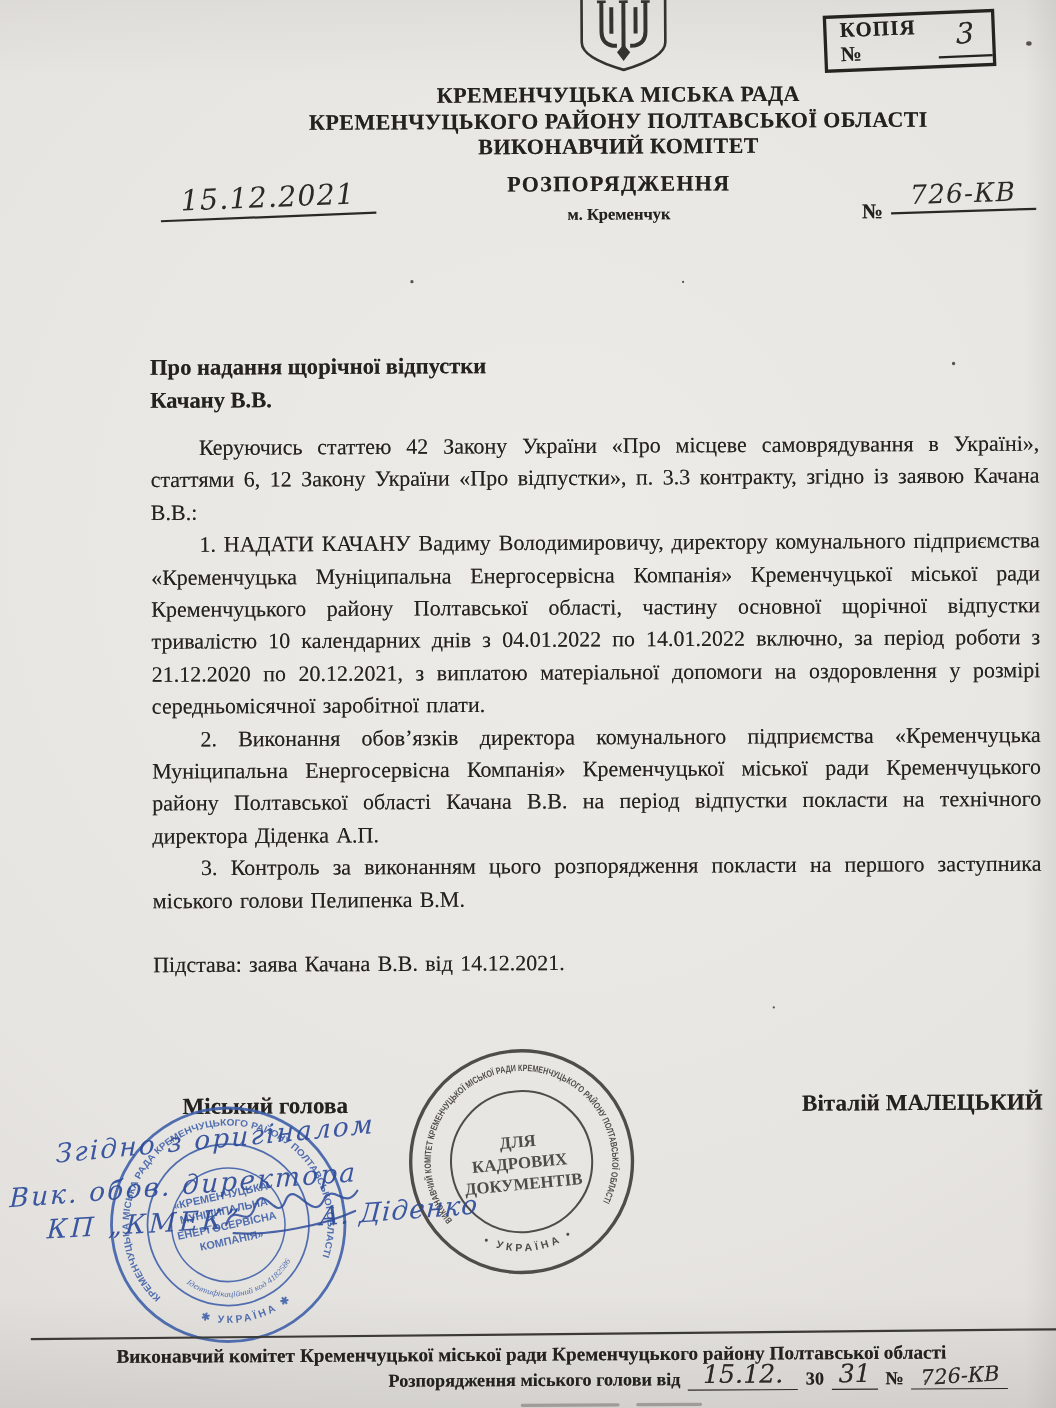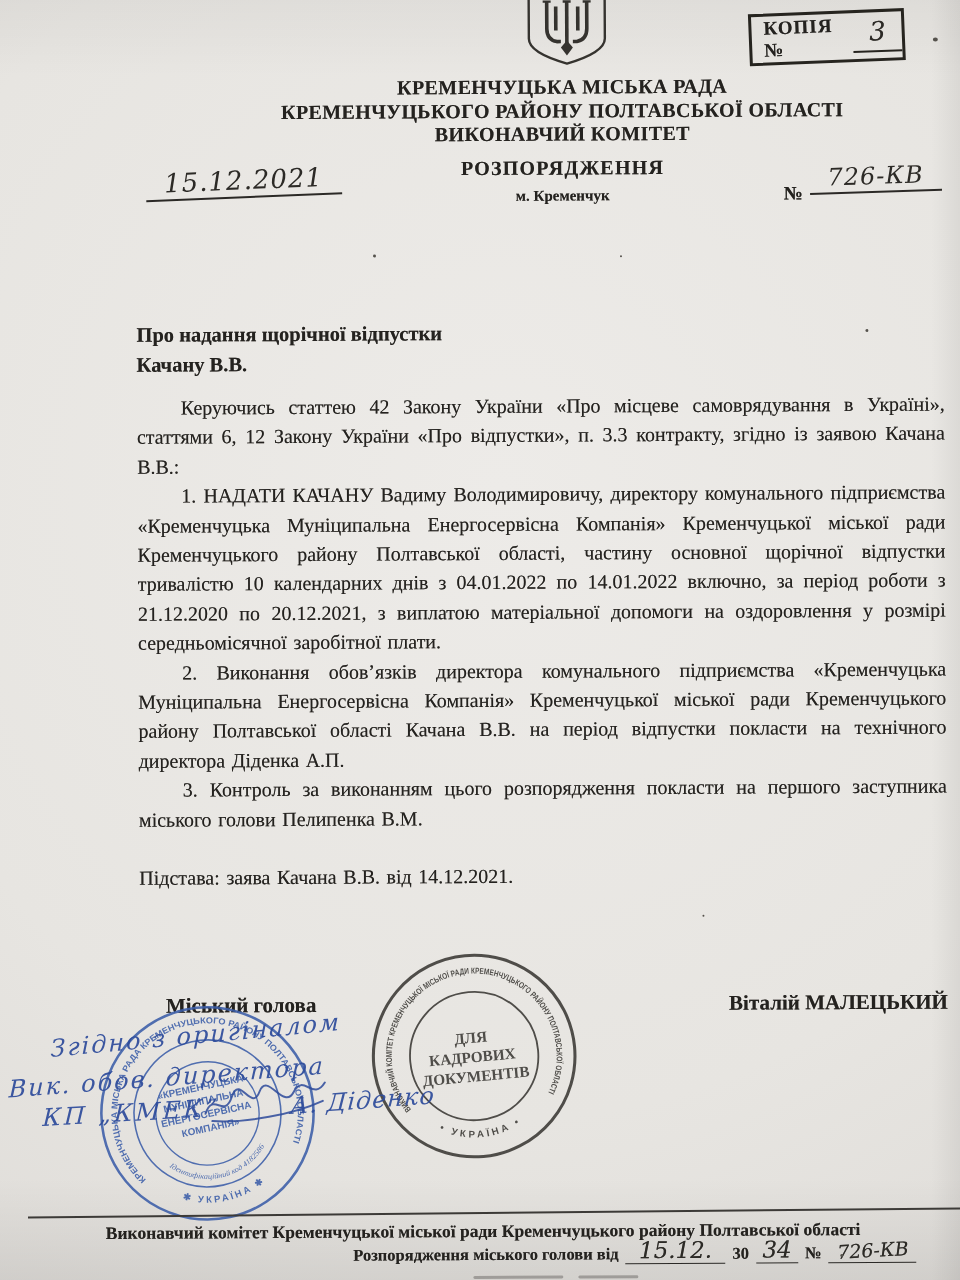--- a/index.html
+++ b/index.html
@@ -184,21 +184,21 @@
     </g>
   </svg>
   <div id="hw-sign" class="abs hw-blue">А. Діденко</div>
 
   <div id="footrule" class="abs"></div>
   <div id="foot1" class="abs ink b">Виконавчий комітет Кременчуцької міської ради Кременчуцького району Полтавської області</div>
   <div id="foot2" class="abs ink">
     <span>Розпорядження міського голови  від</span>
     <span id="f-date" class="slot"><span class="hw">15.12.</span></span>
     <span>30</span>
-    <span id="f-year" class="slot"><span class="hw">34</span></span>
+    <span id="f-year" class="slot"><span class="hw">31</span></span>
     <span>№</span>
     <span id="f-num" class="slot"><span class="hw">726-КВ</span></span>
   </div>
 
   <div class="speck" style="left:936px;top:40px;width:5px;height:4px;"></div>
   <div class="speck" style="left:867px;top:331px;width:3px;height:3px;"></div>
   <div class="speck" style="left:375px;top:254px;width:3px;height:3px;"></div>
   <div class="speck" style="left:622px;top:256px;width:2px;height:2px;"></div>
   <div class="speck" style="left:701px;top:916px;width:2px;height:2px;"></div>
   <div class="speck" style="left:837px;top:1256px;width:3px;height:3px;"></div>

